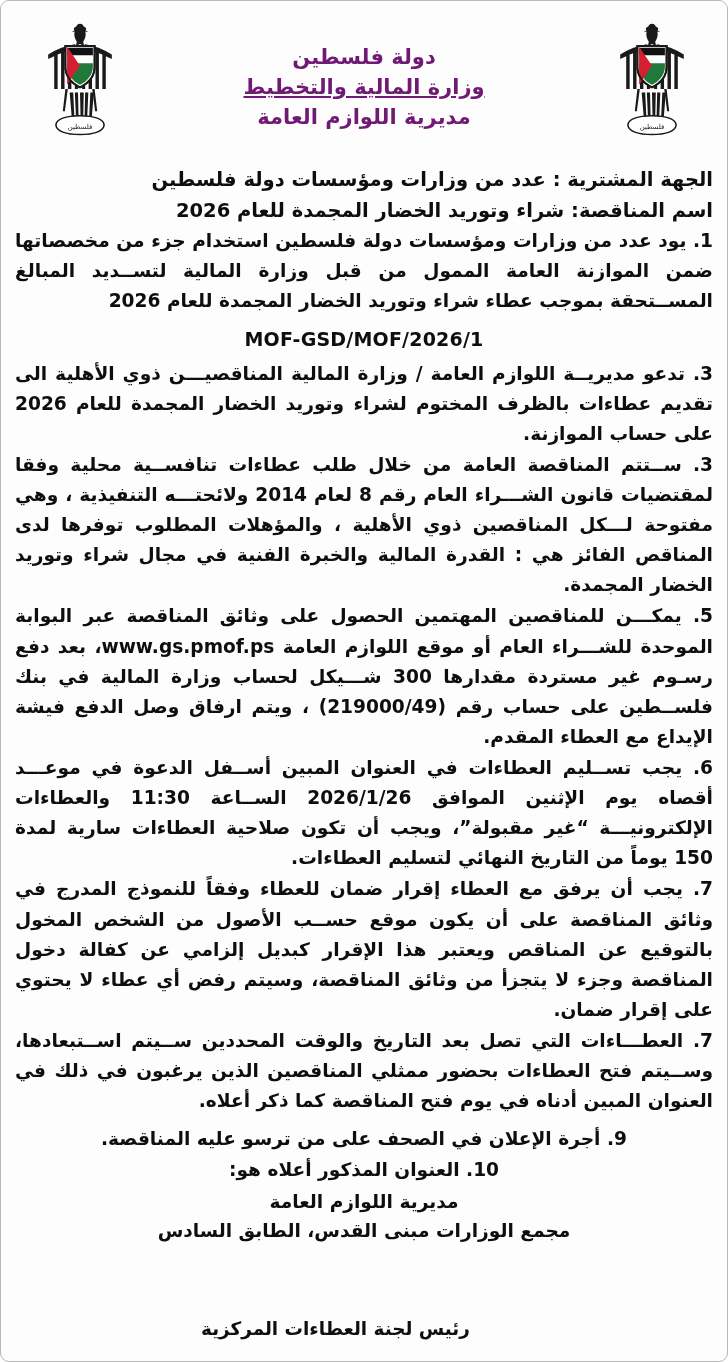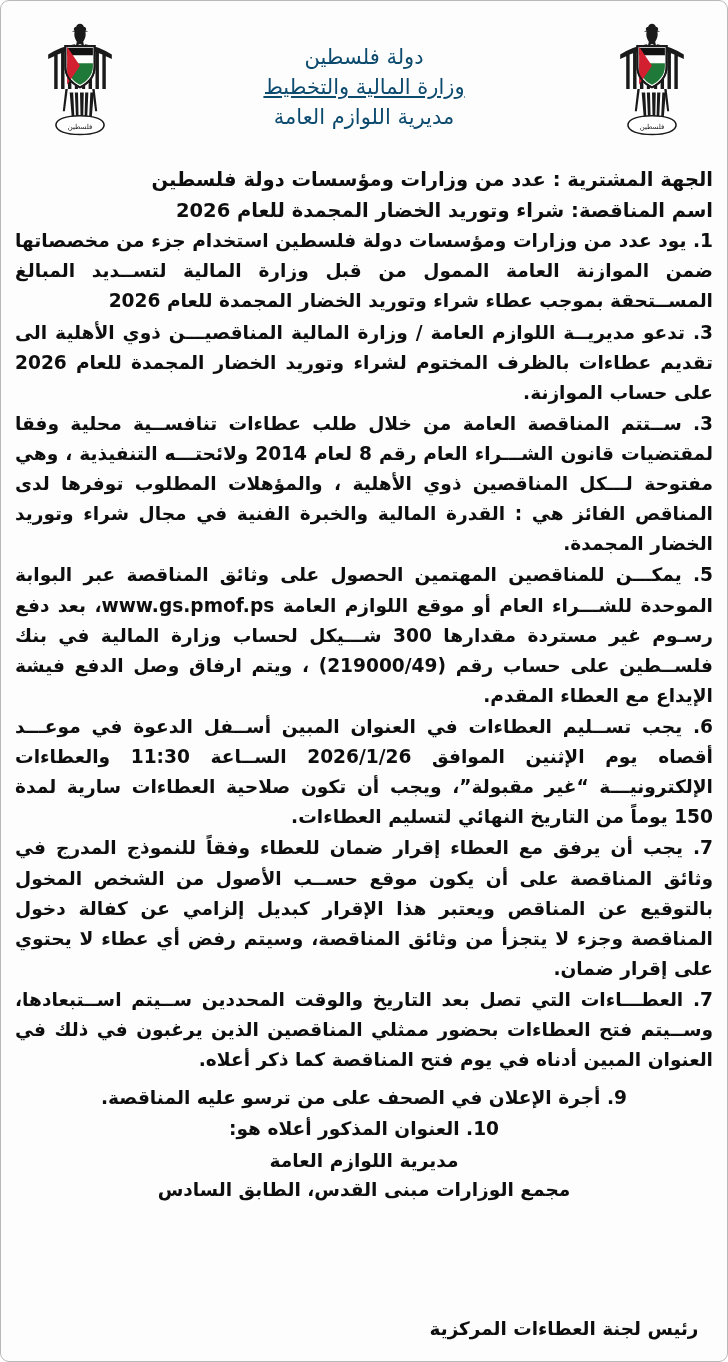--- a/index.html
+++ b/index.html
@@ -43,23 +43,23 @@
 
   .titleblock {
     position: absolute;
     top: 30px;
     left: 0;
     right: 0;
     text-align: center;
   }
   .titleblock .tline {
     font-size: 21px;
-    font-weight: normal;
+    font-weight: bold;
     line-height: 1.42;
-    color: #0c4a6e;
+    color: #701a75;
     letter-spacing: 0;
   }
   .titleblock .tline.underlined {
     text-decoration: underline;
     text-underline-offset: 2px;
   }
 
   
   .body {
     direction: rtl;
@@ -101,21 +101,21 @@
     margin: 0;
   }
 
   
   .signature {
     position: absolute;
     bottom: 22px;
     left: 0;
     right: 0;
     direction: rtl;
-    text-align: center;
+    text-align: left;
   }
   .signature .sig-text {
     display: inline-block;
     font-size: 18.4px;
     font-weight: bold;
     color: #0e0e0e;
     transform: translateX(200px);
   }
 </style>
 </head>
@@ -187,20 +187,21 @@
     </div>
   </div>
 
   <div class="body">
 
     <div class="meta">الجهة المشترية : عدد من وزارات ومؤسسات دولة فلسطين</div>
     <div class="meta">اسم المناقصة: شراء وتوريد الخضار المجمدة للعام 2026</div>
 
     <div class="clause">1. يود عدد من وزارات ومؤسسات دولة فلسطين استخدام جزء من مخصصاتها ضمن الموازنة العامة الممول من قبل وزارة المالية لتســديد المبالغ المســتحقة بموجب عطاء شراء وتوريد الخضار المجمدة للعام 2026</div>
 
+    <div class="centerline">MOF-GSD/MOF/2026/1</div>
 
     <div class="clause">3. تدعو مديريــة اللوازم العامة / وزارة المالية المناقصيـــن ذوي الأهلية الى تقديم عطاءات بالظرف المختوم لشراء وتوريد الخضار المجمدة للعام 2026 على حساب الموازنة.</div>
     <div class="clause">3. ســتتم المناقصة العامة من خلال طلب عطاءات تنافســية محلية وفقا لمقتضيات قانون الشـــراء العام رقم 8 لعام 2014 ولائحتـــه التنفيذية ، وهي مفتوحة لـــكل المناقصين ذوي الأهلية ، والمؤهلات المطلوب توفرها لدى المناقص الفائز هي : القدرة المالية والخبرة الفنية في مجال شراء وتوريد الخضار المجمدة.</div>
     <div class="clause">5. يمكـــن للمناقصين المهتمين الحصول على وثائق المناقصة عبر البوابة الموحدة للشـــراء العام أو موقع اللوازم العامة www.gs.pmof.ps، بعد دفع رسـوم غير مستردة مقدارها 300 شـــيكل لحساب وزارة المالية في بنك فلســطين على حساب رقم (219000/49) ، ويتم ارفاق وصل الدفع فيشة الإيداع مع العطاء المقدم.</div>
     <div class="clause">6. يجب تســليم العطاءات في العنوان المبين أســفل الدعوة في موعـــد أقصاه يوم الإثنين الموافق 2026/1/26 الســاعة 11:30 والعطاءات الإلكترونيـــة “غير مقبولة”، ويجب أن تكون صلاحية العطاءات سارية لمدة 150 يوماً من التاريخ النهائي لتسليم العطاءات.</div>
     <div class="clause">7. يجب أن يرفق مع العطاء إقرار ضمان للعطاء وفقاً للنموذج المدرج في وثائق المناقصة على أن يكون موقع حســب الأصول من الشخص المخول بالتوقيع عن المناقص ويعتبر هذا الإقرار كبديل إلزامي عن كفالة دخول المناقصة وجزء لا يتجزأ من وثائق المناقصة، وسيتم رفض أي عطاء لا يحتوي على إقرار ضمان.</div>
     <div class="clause">7. العطـــاءات التي تصل بعد التاريخ والوقت المحددين ســيتم اســتبعادها، وســيتم فتح العطاءات بحضور ممثلي المناقصين الذين يرغبون في ذلك في العنوان المبين أدناه في يوم فتح المناقصة كما ذكر أعلاه.</div>
     <div class="clause" style="text-align:center;text-align-last:center;margin-top:8px;">9. أجرة الإعلان في الصحف على من ترسو عليه المناقصة.</div>
     <div class="clause" style="text-align:center;text-align-last:center;">10. العنوان المذكور أعلاه هو:</div>
 

